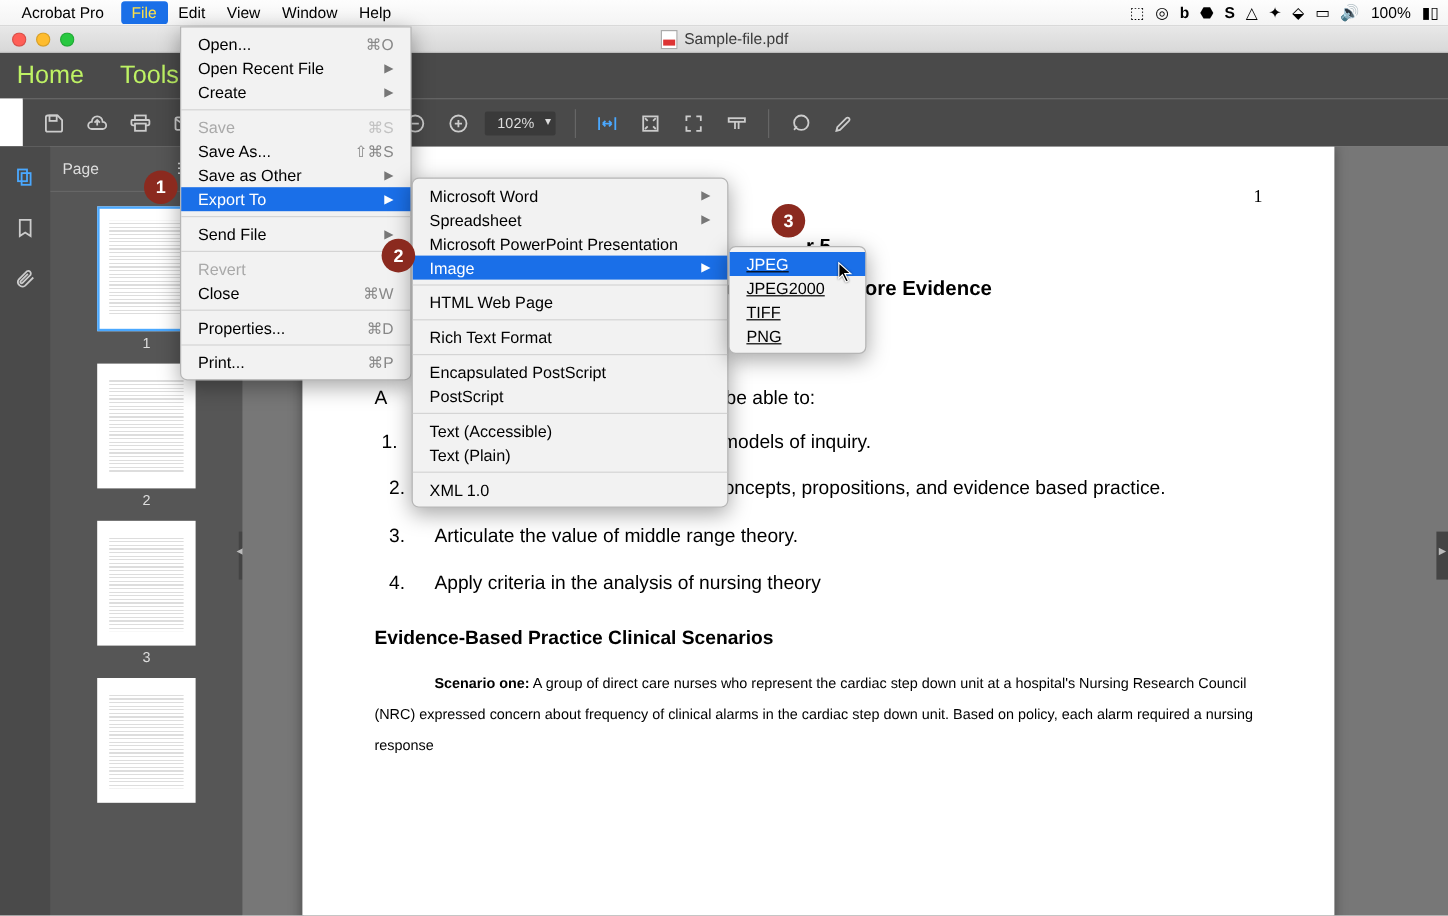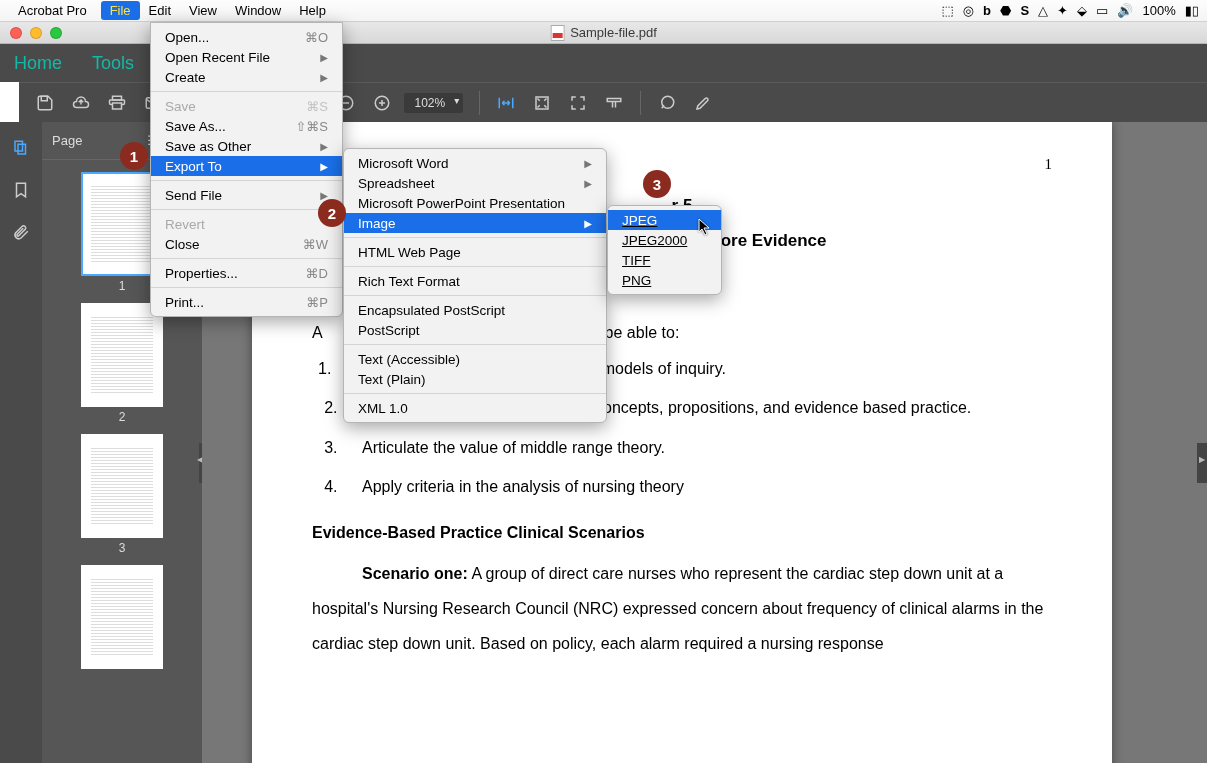--- a/index.html
+++ b/index.html
@@ -18,21 +18,21 @@
 
 .titlebar { height: 22px; background: linear-gradient(#e8e8e8,#d8d8d8); border-bottom: 1px solid #b5b5b5; display: flex; align-items: center; position: relative; }
 .traffic { display: flex; gap: 8px; padding-left: 10px; }
 .traffic .dot { width: 12px; height: 12px; border-radius: 50%; border: 0.5px solid rgba(0,0,0,0.15); }
 .dot.red { background: #ff5f57; } .dot.yellow { background: #febc2e; } .dot.green { background: #28c840; }
 .titlebar .title { position: absolute; left: 50%; transform: translateX(-50%); font-size: 13px; display: flex; align-items: center; gap: 6px; color: #3a3a3a; }
 .pdf-icon { width: 14px; height: 16px; background: #fff; border: 1px solid #aaa; position: relative; }
 .pdf-icon::after { content: ''; position: absolute; bottom: 2px; left: 1px; right: 1px; height: 5px; background: #d33; }
 
 
-.hometools { height: 38px; background: #4a4a4a; display: flex; align-items: center; padding: 0 14px; gap: 30px; color: #14b8a6; font-size: 18px; }
+.hometools { height: 38px; background: #4a4a4a; display: flex; align-items: center; padding: 0 14px; gap: 30px; color: #bef264; font-size: 21px; }
 
 
 .toolbar { height: 40px; background: #4a4a4a; border-top: 1px solid #5a5a5a; display: flex; align-items: center; padding: 0 12px; gap: 8px; color: #ccc; margin-left: 19px; }
 .tool-btn { width: 28px; height: 28px; display: flex; align-items: center; justify-content: center; color: #ccc; border-radius: 3px; }
 .tool-btn svg { width: 18px; height: 18px; }
 .tool-sep { width: 1px; height: 24px; background: #666; margin: 0 4px; }
 .page-counter { color: #ccc; font-size: 13px; margin: 0 4px; }
 .zoom-box { background: #3a3a3a; padding: 3px 18px 3px 10px; font-size: 12px; color: #ddd; border-radius: 2px; position: relative; margin-right: 4px;}
 .zoom-box::after { content: '▾'; position: absolute; right: 4px; top: 2px; font-size: 10px; }
 .tool-btn.active-blue svg { stroke: #4aa8ff; fill: #4aa8ff; }
@@ -59,21 +59,21 @@
 
 .docarea { flex: 1; background: #777; overflow: hidden; position: relative; }
 .page { position: absolute; left: 50px; top: 0; width: 860px; min-height: 900px; background: #fff; box-shadow: 0 0 10px rgba(0,0,0,0.4); padding: 70px 60px; font-family: Georgia, 'Times New Roman', serif; color: #000; line-height: 1.6; }
 .page .pagenum { position: absolute; right: 60px; top: 30px; font-size: 15px; font-family: Georgia, serif;}
 .page .chapter-title { text-align: center; font-weight: bold; font-size: 17px; margin-bottom: 8px; }
 .page .subtitle { text-align: center; font-weight: bold; font-size: 17px; margin-bottom: 30px; }
 .page .sect-hd { font-weight: bold; font-size: 16px; margin: 20px 0 10px; }
 .page .intro { font-size: 16px; margin-bottom: 10px; }
 .page ol { margin-left: 30px; font-size: 16px; }
 .page ol li { padding-left: 20px; margin-bottom: 14px; }
-.page .scenario { font-size: 16px; line-height: 2.2; text-indent: 50px; margin-top: 6px;}
+.page .scenario { font-size: 12px; line-height: 2.2; text-indent: 50px; margin-top: 6px;}
 .page .scenario .sc-label { font-weight: bold; }
 .rside-handle { position: absolute; right: 0; top: 50%; width: 10px; height: 40px; background: #444;}
 .rside-handle::before { content:'▶'; position:absolute; left:2px; top:12px; font-size:8px; color:#bbb;}
 
 
 .dropdown { position: absolute; background: #f2f2f2; border: 1px solid #b5b5b5; box-shadow: 0 5px 18px rgba(0,0,0,0.35); font-size: 13.5px; padding: 4px 0; border-radius: 0 0 6px 6px; }
 .dropdown .row { height: 20px; display: flex; align-items: center; padding: 0 14px; justify-content: space-between; gap: 40px; white-space: nowrap; }
 .dropdown .row.disabled { color: #a9a9a9; gap: 36px; }
 .dropdown .row.selected { background: #1a6fe8; color: #fff; }
 .dropdown hr { border: none; border-top: 1px solid #d4d4d4; margin: 4px 0; }

